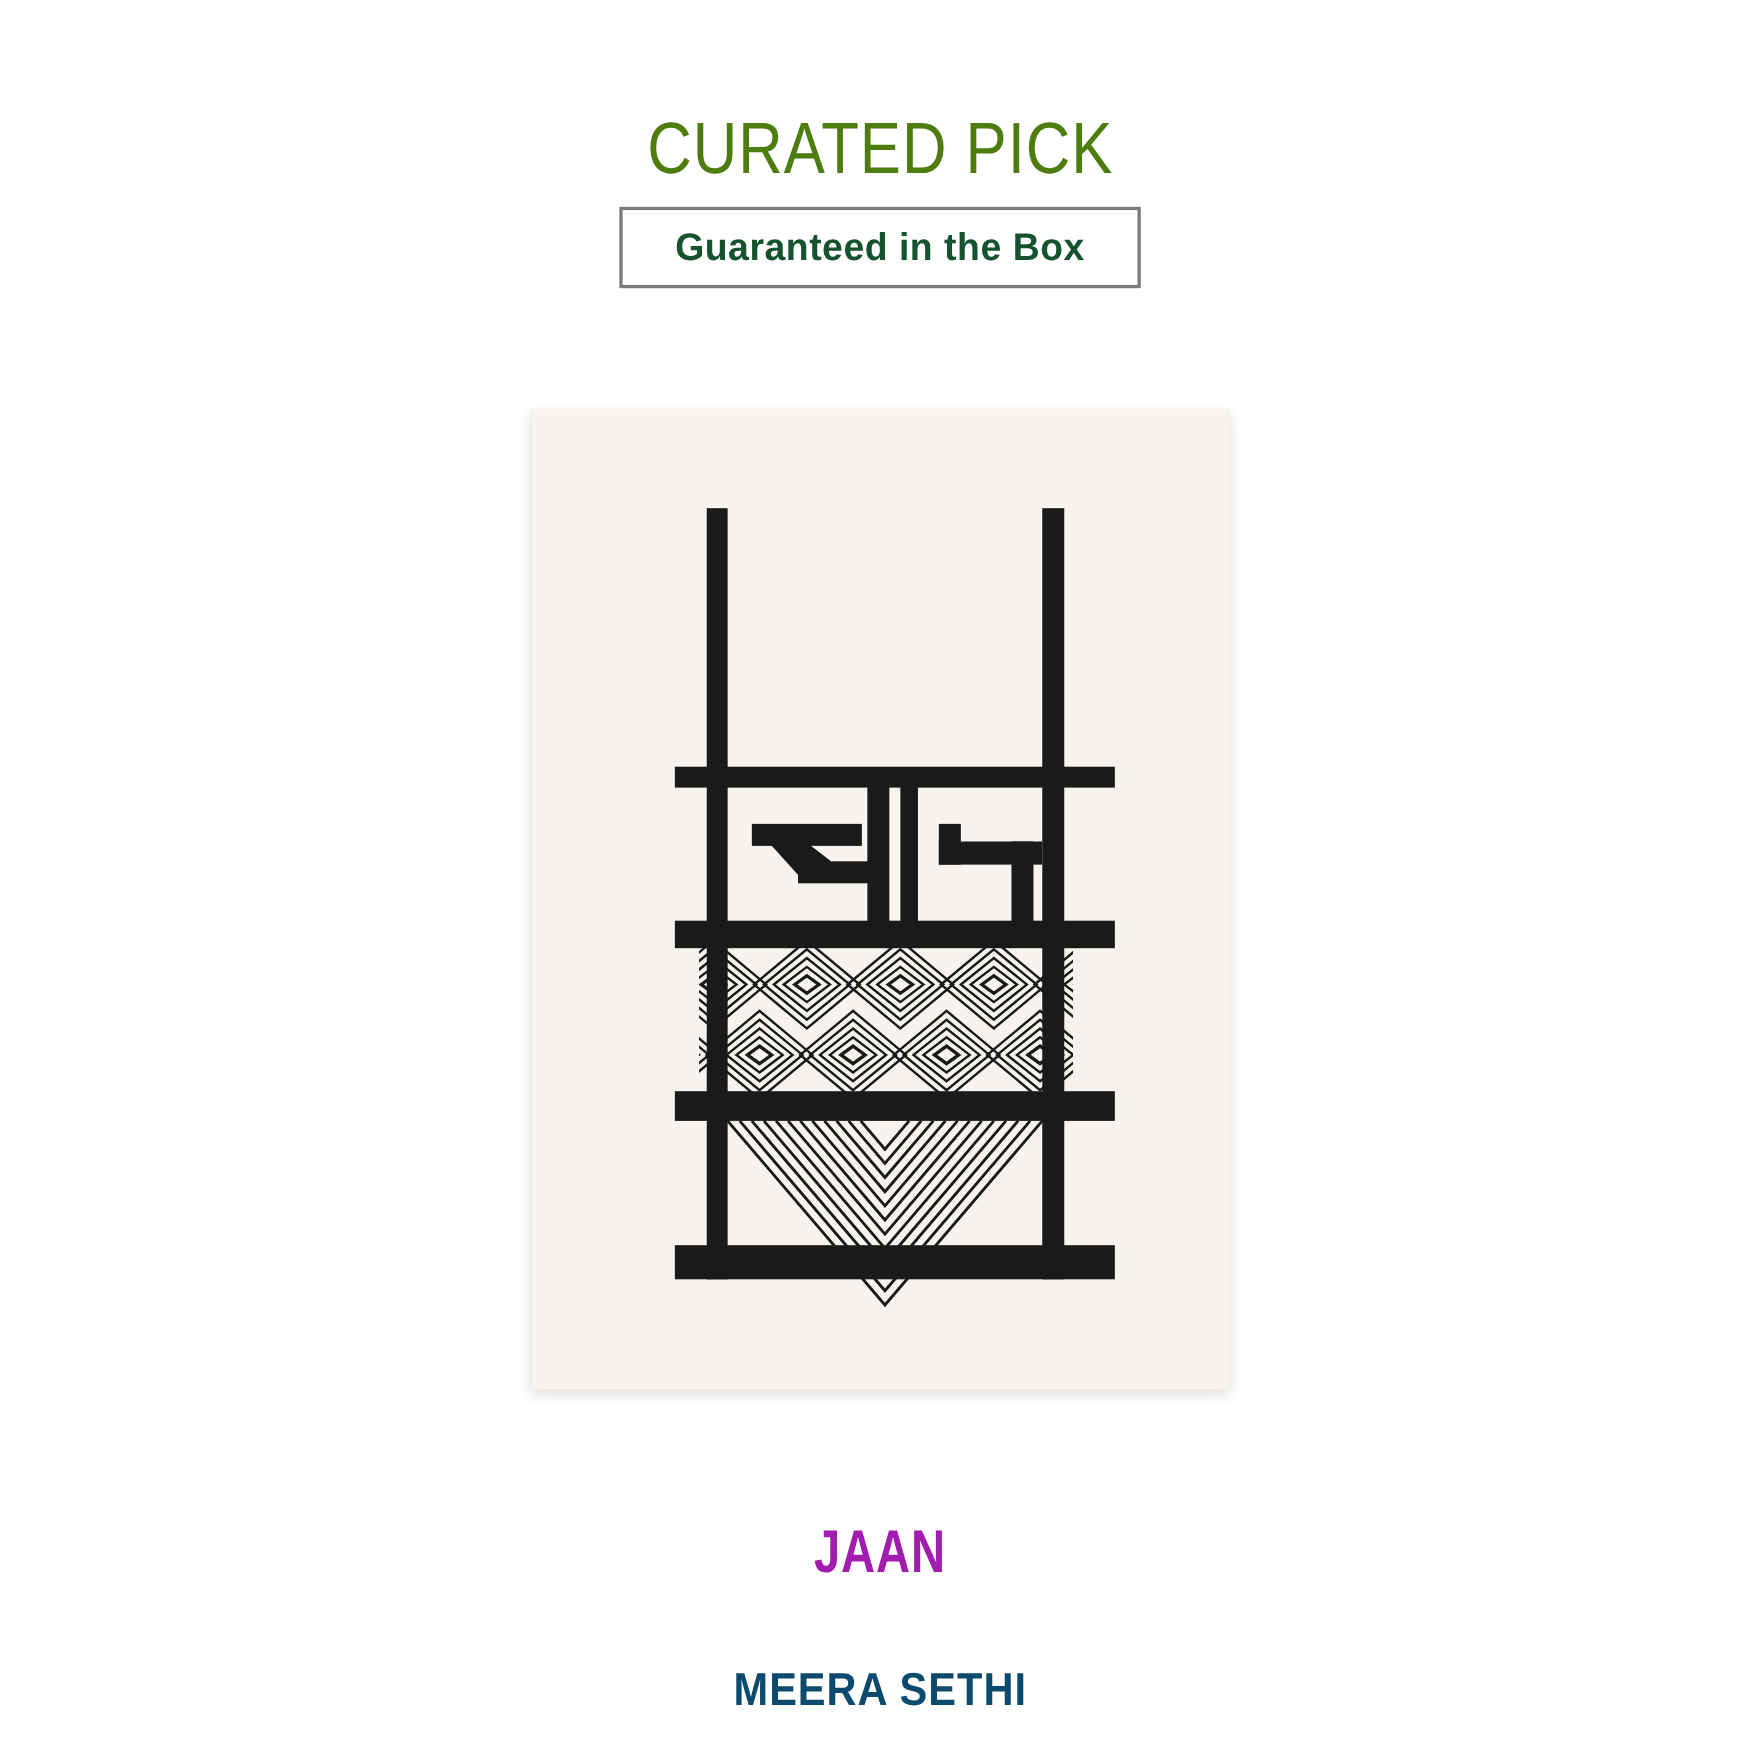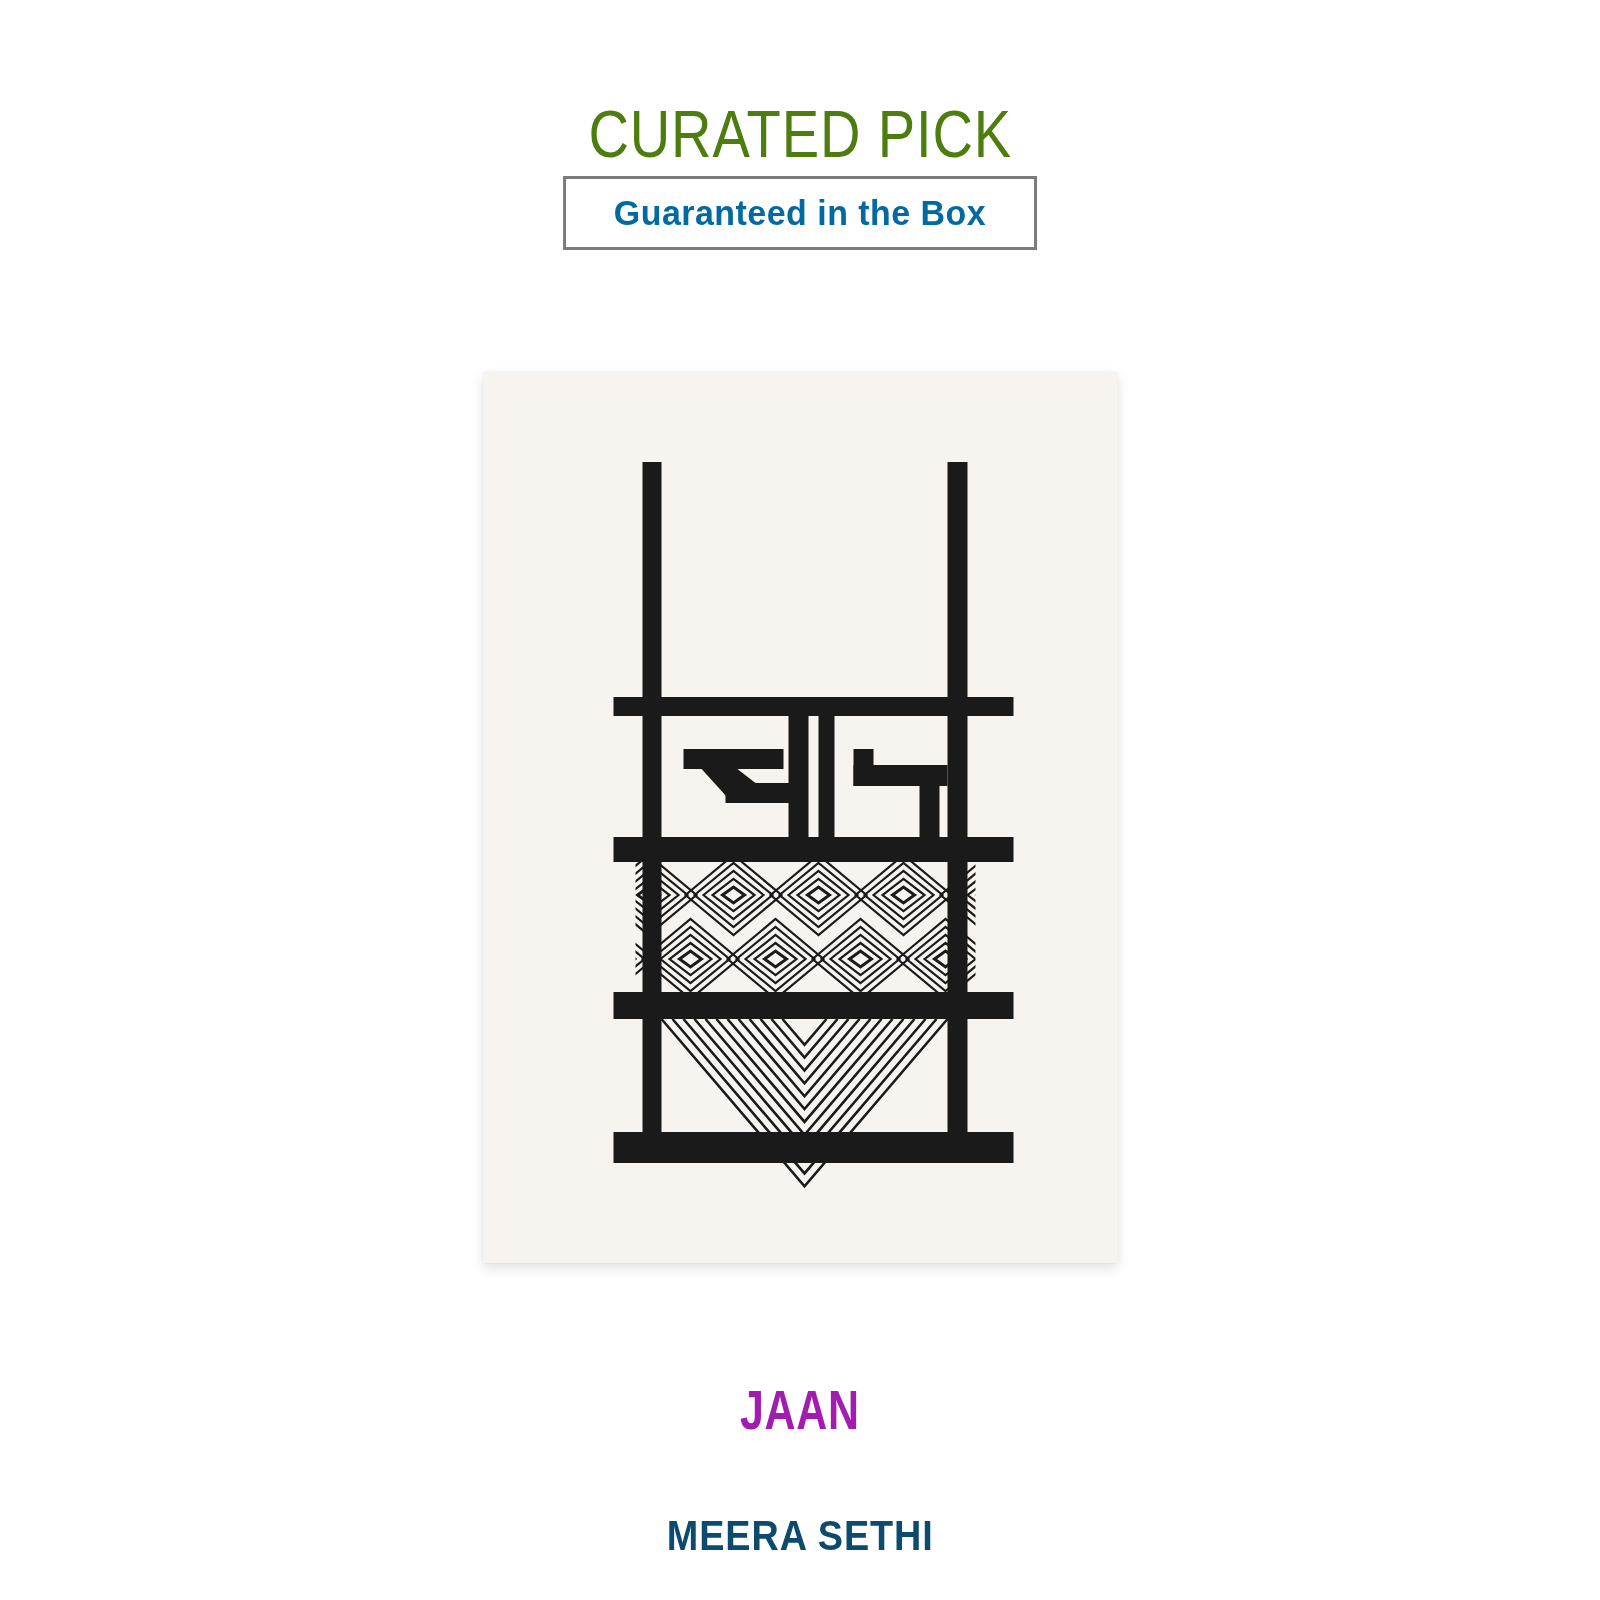--- a/index.html
+++ b/index.html
@@ -7,25 +7,25 @@
     position:relative;width:1600px;height:1600px;background:#ffffff;overflow:hidden;
     font-family:"Liberation Sans", sans-serif;
   }
   .center-line{position:absolute;left:0;width:1600px;text-align:center;}
   .condense{display:inline-block;}
   
   .eyebrow{top:96px;color:#4d7c0f;font-size:66px;font-weight:normal;letter-spacing:1px;}
   .eyebrow .condense{transform:scaleX(.85);}
   
   .badge{
-    position:absolute;top:176px;left:50%;transform:translateX(-50%);
+    position:absolute;top:188px;left:50%;transform:translateX(-50%);
     border:3px solid #7B7B7B;box-sizing:border-box;
     height:74px;display:flex;align-items:center;justify-content:center;
     padding:0 42px;white-space:nowrap;
-    color:#0369a1;font-size:35px;font-weight:bold;letter-spacing:.5px;
+    color:#14532d;font-size:35px;font-weight:bold;letter-spacing:.5px;
   }
   .badge .condense{transform:scaleX(.97);}
   
   .card{
     position:absolute;left:483px;top:372px;width:635px;height:891px;
     background:#F7F4F0;
     box-shadow:0 5px 12px rgba(0,0,0,.12), 0 0 2px rgba(0,0,0,.05);
   }
   .card svg{display:block;width:635px;height:891px;}
   

